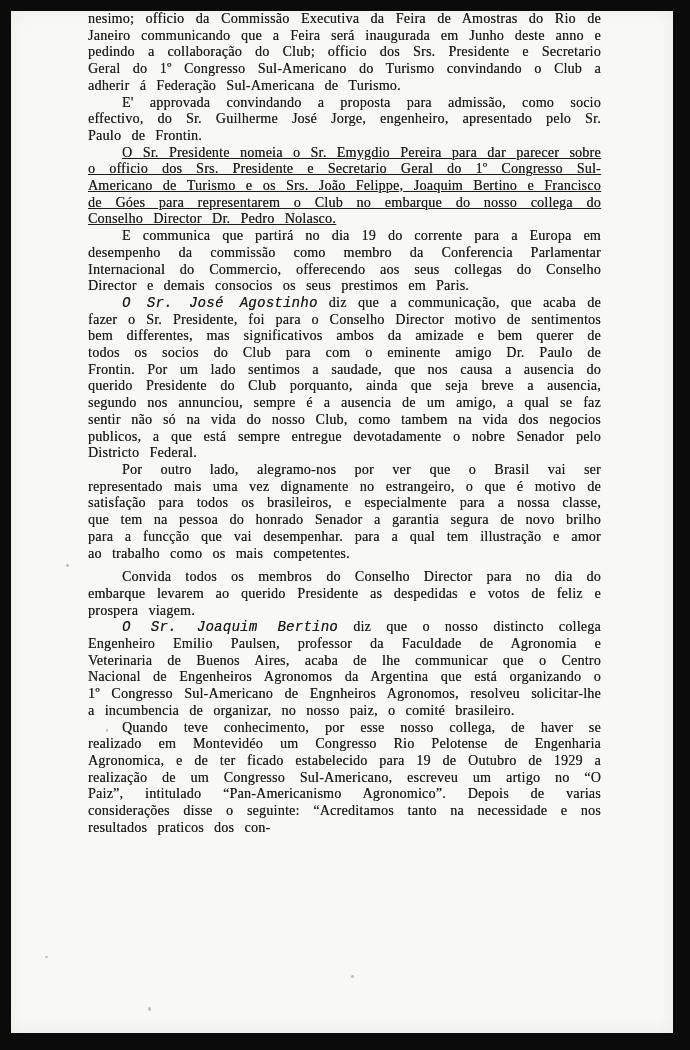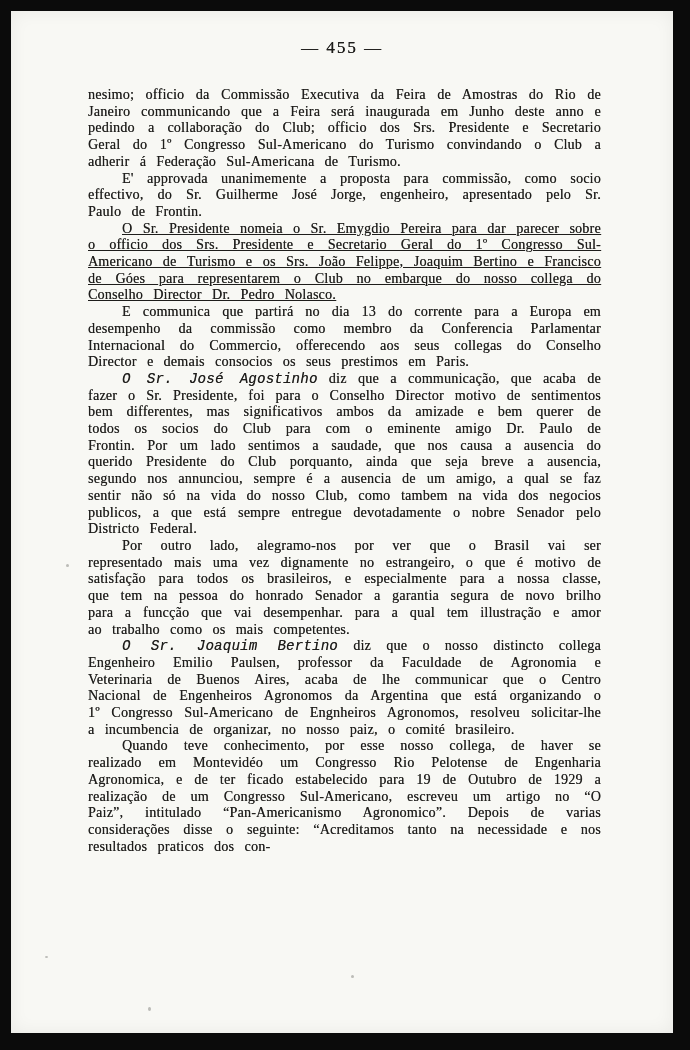--- a/index.html
+++ b/index.html
@@ -59,29 +59,29 @@
   .speck.s1 { left: 55px;  top: 553px; width: 3px; height: 3px; }
   .speck.s2 { left: 34px;  top: 945px; width: 3px; height: 2px; }
   .speck.s3 { left: 340px; top: 964px; width: 3px; height: 3px; }
   .speck.s4 { left: 137px; top: 996px; width: 3px; height: 4px; }
   .speck.s5 { left: 95px;  top: 718px; width: 2px; height: 3px; }
 </style>
 </head>
 <body style="background: rgb(11, 11, 11);">
 
 <div class="paper" style="background: rgb(248, 248, 244);">
-  <div class="page-header">— 455 —</div>
 
   <div class="text-block">
       <p class="para" style="color: rgb(30, 29, 27);">nesimo; officio da Commissão Executiva da Feira de Amostras do Rio de Janeiro communicando que a Feira será inaugurada em Junho deste anno e pedindo a collaboração do Club; officio dos Srs. Presidente e Secretario Geral do 1º Congresso Sul-Americano do Turismo convindando o Club a adherir á Federação Sul-Americana de Turismo.</p>
-      <p class="para indent" style="color: rgb(30, 29, 27);">E' approvada unanimemente a proposta para commissão, como socio effectivo, do Sr. Guilherme José Jorge, engenheiro, apresentado pelo Sr. Paulo de Frontin.</p>
+      <p class="para indent" style="color: rgb(30, 29, 27);">E' approvada convindando a proposta para admissão, como socio effectivo, do Sr. Guilherme José Jorge, engenheiro, apresentado pelo Sr. Paulo de Frontin.</p>
       <p class="para indent" style="color: rgb(30, 29, 27); text-decoration: underline;">O Sr. Presidente nomeia o Sr. Emygdio Pereira para dar parecer sobre o officio dos Srs. Presidente e Secretario Geral do 1º Congresso Sul-Americano de Turismo e os Srs. João Felippe, Joaquim Bertino e Francisco de Góes para representarem o Club no embarque do nosso collega do Conselho Director Dr. Pedro Nolasco.</p>
-      <p class="para indent" style="color: rgb(30, 29, 27);">E communica que partirá no dia 13 do corrente para a Europa em desempenho da commissão como membro da Conferencia Parlamentar Internacional do Commercio, offerecendo aos seus collegas do Conselho Director e demais consocios os seus prestimos em Paris.</p>
+      <p class="para indent" style="color: rgb(30, 29, 27);">E communica que partirá no dia 19 do corrente para a Europa em desempenho da commissão como membro da Conferencia Parlamentar Internacional do Commercio, offerecendo aos seus collegas do Conselho Director e demais consocios os seus prestimos em Paris.</p>
       <p class="para indent" style="color: rgb(30, 29, 27);"><em>O Sr. José Agostinho</em> diz que a communicação, que acaba de fazer o Sr. Presidente, foi para o Conselho Director motivo de sentimentos bem differentes, mas significativos ambos da amizade e bem querer de todos os socios do Club para com o eminente amigo Dr. Paulo de Frontin. Por um lado sentimos a saudade, que nos causa a ausencia do querido Presidente do Club porquanto, ainda que seja breve a ausencia, segundo nos annunciou, sempre é a ausencia de um amigo, a qual se faz sentir não só na vida do nosso Club, como tambem na vida dos negocios publicos, a que está sempre entregue devotadamente o nobre Senador pelo Districto Federal.</p>
       <p class="para indent" style="color: rgb(30, 29, 27);">Por outro lado, alegramo-nos por ver que o Brasil vai ser representado mais uma vez dignamente no estrangeiro, o que é motivo de satisfação para todos os brasileiros, e especialmente para a nossa classe, que tem na pessoa do honrado Senador a garantia segura de novo brilho para a funcção que vai desempenhar. para a qual tem illustração e amor ao trabalho como os mais competentes.</p>
+      <p class="para indent gap" style="color: rgb(30, 29, 27);">Convida todos os membros do Conselho Director para no dia do embarque levarem ao querido Presidente as despedidas e votos de feliz e prospera viagem.</p>
       <p class="para indent" style="color: rgb(30, 29, 27);"><em>O Sr. Joaquim Bertino</em> diz que o nosso distincto collega Engenheiro Emilio Paulsen, professor da Faculdade de Agronomia e Veterinaria de Buenos Aires, acaba de lhe communicar que o Centro Nacional de Engenheiros Agronomos da Argentina que está organizando o 1º Congresso Sul-Americano de Engnheiros Agronomos, resolveu solicitar-lhe a incumbencia de organizar, no nosso paiz, o comité brasileiro.</p>
       <p class="para indent" style="color: rgb(30, 29, 27);">Quando teve conhecimento, por esse nosso collega, de haver se realizado em Montevidéo um Congresso Rio Pelotense de Engenharia Agronomica, e de ter ficado estabelecido para 19 de Outubro de 1929 a realização de um Congresso Sul-Americano, escreveu um artigo no “O Paiz”, intitulado “Pan-Americanismo Agronomico”. Depois de varias considerações disse o seguinte: “Acreditamos tanto na necessidade e nos resultados praticos dos con-</p>
     </div>
 
   <span class="speck s1"></span>
   <span class="speck s2"></span>
   <span class="speck s3"></span>
   <span class="speck s4"></span>
   <span class="speck s5"></span>
 </div>

